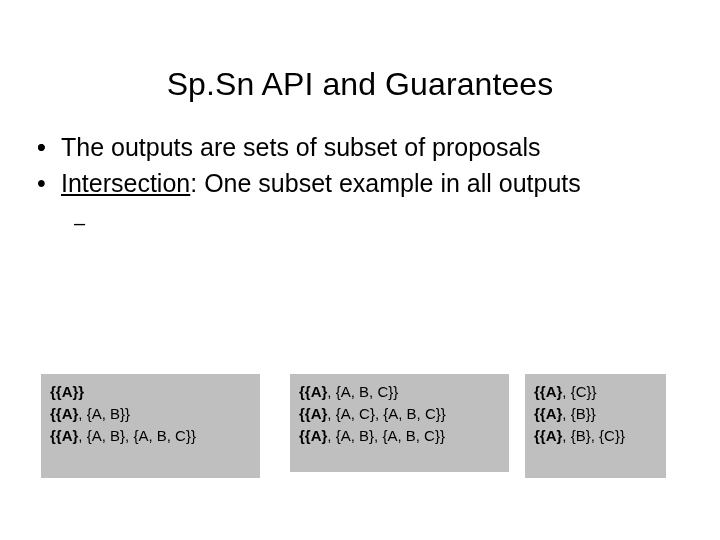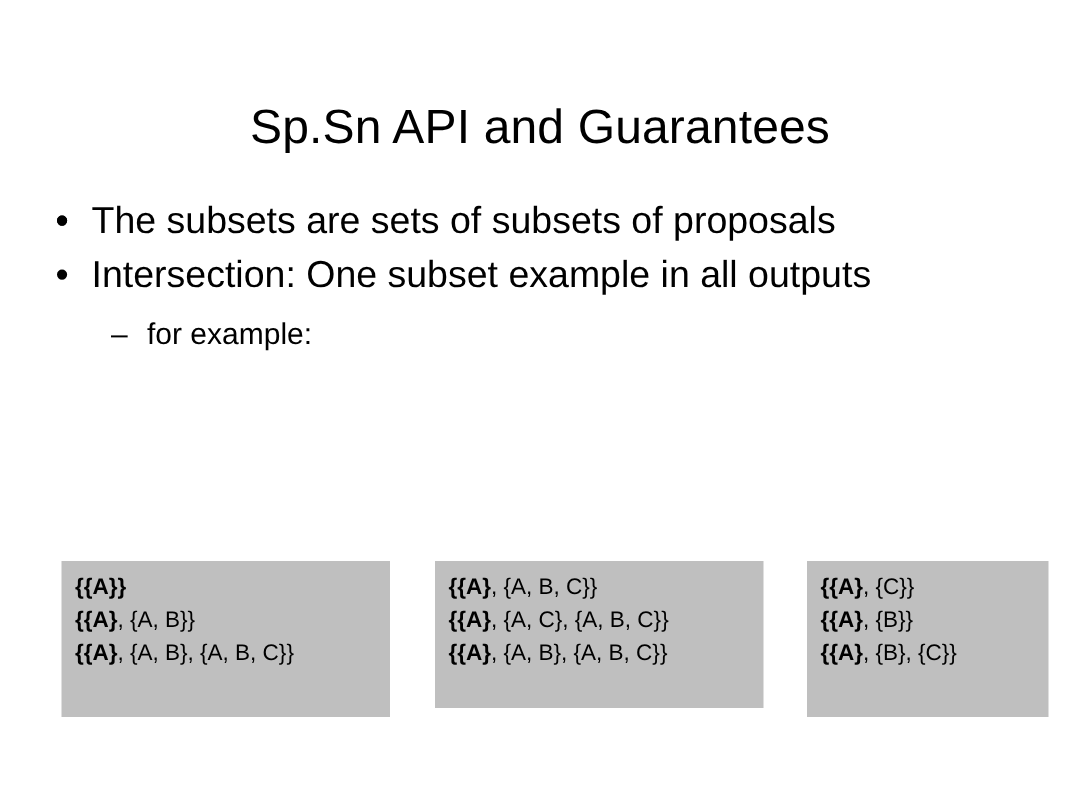--- a/index.html
+++ b/index.html
@@ -72,20 +72,21 @@
     color: #000000;
   }
   .sub-list > li .dash {
     position: absolute;
     left: 48px;
     top: 0;
     font-size: 20px;
     line-height: 1.3;
   }
   .underline {
+    text-decoration: underline;
   }
   .boxes {
     position: absolute;
     top: 374px;
     left: 0;
     width: 720px;
     height: 106px;
   }
   .code-box {
     position: absolute;
@@ -94,46 +95,46 @@
     padding: 7px 9px 7px 9px;
     font-size: 15px;
     line-height: 1.45;
     color: #000000;
   }
   .code-box .line {
     white-space: nowrap;
   }
   .box-1 { left: 41px;  top: 0; width: 219px; height: 104px; }
   .box-2 { left: 290px; top: 0; width: 219px; height: 98px; }
-  .box-3 { left: 538px; top: 0; width: 161px; height: 104px; }
+  .box-3 { left: 525px; top: 0; width: 141px; height: 104px; }
   b { font-weight: bold; }
 </style>
 </head>
 <body>
 
 <div class="slide">
 
   <h1 class="slide-title">Sp.Sn API and Guarantees</h1>
 
   <div class="body-block">
     <ul class="bullets">
       <li>
         <span class="dot">•</span>
       </li>
       <li>
-        <span class="dot">•</span><span>The subsets are sets of subsets of proposals</span>
+        <span class="dot">•</span><span>The outputs are sets of subset of proposals</span>
       </li>
       <li>
         <span class="dot">•</span><span class="underline">Intersection</span><span>: One subset example in all outputs</span>
       </li>
     </ul>
 
     <ul class="sub-list">
       <li>
-        <span class="dash">–</span><span>for example:</span>
+        <span class="dash">–</span>
       </li>
     </ul>
   </div>
 
   <div class="boxes">
 
     <div class="code-box box-1">
       <div class="line"><b>{{A}}</b><span></span></div>
       <div class="line"><b>{{A}</b><span>, {A, B}}</span></div>
       <div class="line"><b>{{A}</b><span>, {A, B}, {A, B, C}}</span></div>

